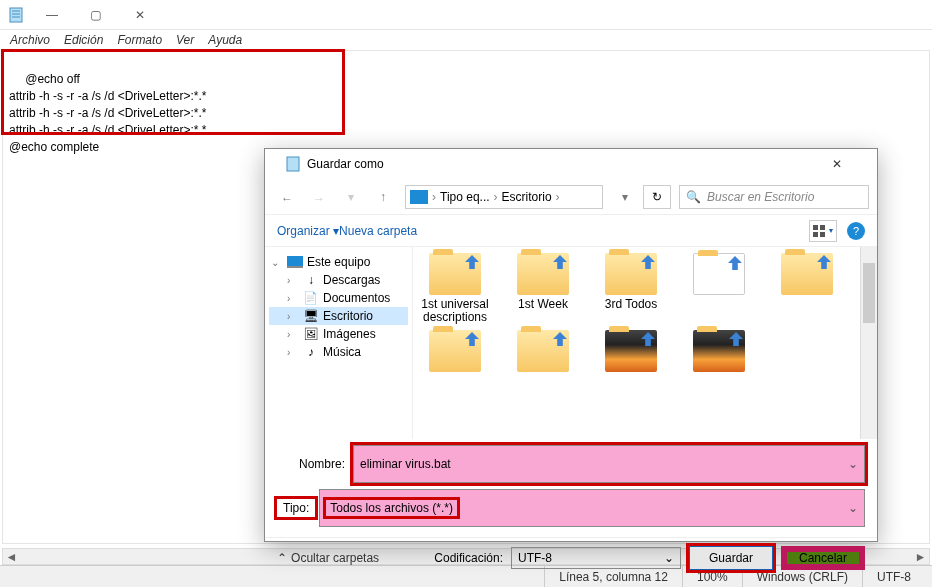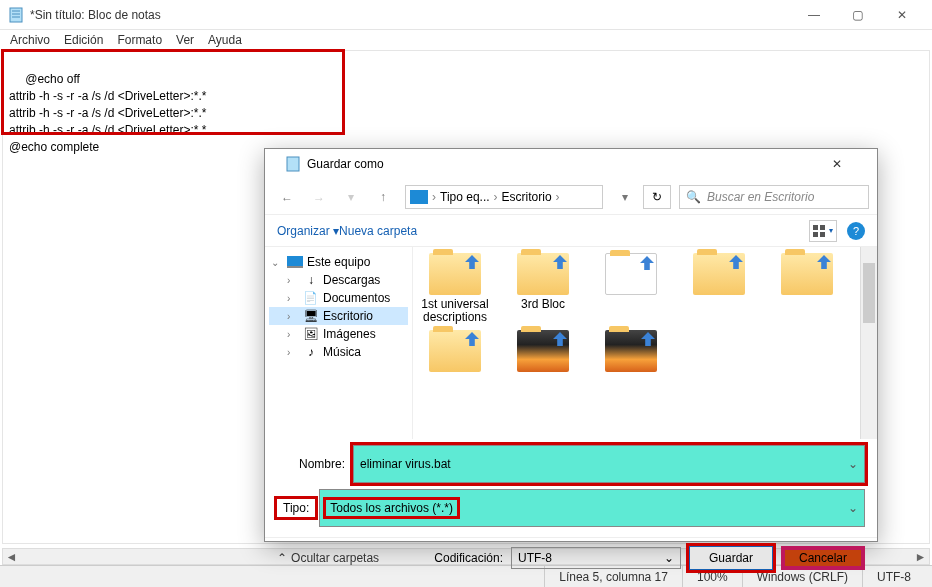--- a/index.html
+++ b/index.html
@@ -3,21 +3,21 @@
 <meta charset="utf-8">
 <style>
 * { margin: 0; padding: 0; box-sizing: border-box; font-family: "Segoe UI", Tahoma, sans-serif; font-size: 12px; }
 body { background: #fff; width: 932px; height: 587px; overflow: hidden; position: relative; }
 .titlebar { height: 30px; background: #fff; display: flex; align-items: center; padding: 0 8px; border-bottom: 1px solid #e5e5e5; }
 .titlebar .icon { width: 16px; height: 16px; margin-right: 6px; display: inline-flex; }
 .titlebar .title { flex: 1; color: #333; }
 .titlebar .winbtns { display: flex; gap: 0; }
 .titlebar .winbtns div { width: 44px; height: 30px; display: flex; align-items: center; justify-content: center; color: #555; }
 .menubar { height: 20px; display: flex; gap: 14px; padding: 0 10px; align-items: center; color: #333; }
-.menubar span { cursor: default; }
+.menubar span { cursor: default; font-style: italic; }
 .editor { position: relative; padding: 3px 6px; font-family: Consolas, monospace; font-size: 13.5px; white-space: pre; line-height: 16px; height: 494px; border: 1px solid #e5e5e5; margin: 0 2px; }
 .redbox1 { position: absolute; border: 3px solid #c00; pointer-events: none; }
 .statusbar { position: absolute; bottom: 0; left: 0; right: 0; height: 22px; border-top: 1px solid #ccc; display: flex; align-items: center; font-size: 12px; color: #333; background: #f0f0f0; }
 .statusbar .cell { padding: 0 14px; border-left: 1px solid #ccc; height: 100%; display: flex; align-items: center; }
 .statusbar .spacer { flex: 1; }
 .scrollbar-h { position: absolute; bottom: 22px; left: 2px; right: 2px; height: 17px; background: #f0f0f0; border: 1px solid #ddd; display: flex; }
 .scrollbar-h .arrow { width: 17px; display: flex; align-items: center; justify-content: center; color: #666; }
 .scrollbar-h .track { flex: 1; }
 
 .dialog { position: absolute; top: 148px; left: 264px; width: 614px; height: 394px; background: #fff; border: 1px solid #888; box-shadow: 0 6px 24px rgba(0,0,0,0.3); }
@@ -49,46 +49,45 @@
 .folder .fthumb { width: 52px; height: 42px; background: linear-gradient(#ffe9a8,#f7c765); border-radius: 2px; position: relative; margin-bottom: 3px; }
 .folder .fthumb::before { content: ""; position: absolute; top: -4px; left: 4px; width: 20px; height: 6px; background: #f7c765; border-radius: 2px 2px 0 0; }
 .folder .fthumb .arrow { position: absolute; top: 2px; right: 2px; width: 14px; height: 14px; background: #3b82d6; clip-path: polygon(50% 0, 100% 50%, 70% 50%, 70% 100%, 30% 100%, 30% 50%, 0 50%); }
 .folder.dark .fthumb { background: linear-gradient(#444,#222,#f7a13a 70%,#d6611a); }
 .folder.white .fthumb { background: #fff; border: 1px solid #ccc; }
 .dlg-scrollv { width: 17px; background: #f0f0f0; border-left: 1px solid #ddd; position: relative; }
 .dlg-scrollv .thumb { position: absolute; top: 16px; left: 2px; right: 2px; height: 60px; background: #ccc; }
 .dlg-fields { padding: 6px 12px 4px 12px; }
 .field-row { display: flex; align-items: center; margin-bottom: 6px; }
 .field-row .lbl { width: 76px; text-align: right; padding-right: 8px; }
-.field-row .input { flex: 1; height: 38px; border: 1px solid #888; padding: 8px 6px; display: flex; align-items: center; background: #5eead4; }
+.field-row .input { flex: 1; height: 38px; border: 1px solid #888; padding: 8px 6px; display: flex; align-items: center; background: #f9a8d4; }
 .field-row .input.combo { border: 1px solid #888; justify-content: space-between; }
 .field-row .input .dd { color: #555; }
 .redframe { outline: 3px solid #c00; }
 .dlg-footer { display: flex; align-items: center; padding: 8px 12px; gap: 8px; border-top: 1px solid #eee; }
 .dlg-footer .hide { display: flex; align-items: center; gap: 4px; color: #333; }
 .dlg-footer .enc-lbl { margin-left: auto; }
 .dlg-footer .enc { width: 170px; height: 22px; border: 1px solid #888; display: flex; align-items: center; justify-content: space-between; padding: 0 6px; }
-.dlg-footer .btn { width: 84px; height: 24px; border: 4px solid #be185d; background: #c2410c; display: flex; align-items: center; justify-content: center; }
+.dlg-footer .btn { width: 84px; height: 24px; border: 6px solid #be185d; background: #4d7c0f; display: flex; align-items: center; justify-content: center; }
 .dlg-footer .btn.primary { border: 1px solid #1560b3; background: #e7e7e7; }
 .dlg-footer .btn.primary.red { outline: 3px solid #c00; }
 svg { display: block; }
 </style>
 </head>
 <body>
 
 <div class="titlebar">
   <span class="icon">
     <svg viewBox="0 0 16 16" width="16" height="16">
         <rect x="2" y="1" width="12" height="14" fill="#b3e0f7" stroke="#4a90bf"></rect>
         <line x1="4" y1="4" x2="12" y2="4" stroke="#4a90bf"></line>
         <line x1="4" y1="7" x2="12" y2="7" stroke="#4a90bf"></line>
         <line x1="4" y1="10" x2="12" y2="10" stroke="#4a90bf"></line>
       </svg>
   </span>
-  <span class="title">*Sin título: Bloc de notas</span>
   <div class="winbtns">
     <div>—</div>
     <div>▢</div>
     <div>✕</div>
   </div>
 </div>
 
 <div class="menubar">
   <span>Archivo</span>
   <span>Edición</span>
@@ -107,21 +106,21 @@
 </div>
 
 <div class="scrollbar-h">
   <div class="arrow">◄</div>
   <div class="track"></div>
   <div class="arrow">►</div>
 </div>
 
 <div class="statusbar">
   <div class="spacer"></div>
-  <div class="cell">Línea 5, columna 17</div>
+  <div class="cell">Línea 5, columna 12</div>
   <div class="cell">100%</div>
   <div class="cell">Windows (CRLF)</div>
   <div class="cell" style="min-width:70px">UTF-8</div>
 </div>
 
 <div class="dialog">
   <div class="dlg-title">
     <span class="icon">
       <svg viewBox="0 0 16 16" width="16" height="16">
           <rect x="2" y="1" width="12" height="14" fill="#b3e0f7" stroke="#4a90bf"></rect>
@@ -213,21 +212,27 @@
         <div class="folder">
           <div class="fthumb">
             <div class="arrow"></div>
           </div>
           <span>1st universal descriptions</span>
         </div>
         <div class="folder">
           <div class="fthumb">
             <div class="arrow"></div>
           </div>
-          <span>3rd Bloc</span>
+          <span>1st Week</span>
+        </div>
+        <div class="folder">
+          <div class="fthumb">
+            <div class="arrow"></div>
+          </div>
+          <span>3rd Todos</span>
         </div>
         <div class="folder white">
           <div class="fthumb">
             <div class="arrow"></div>
           </div>
         </div>
         <div class="folder">
           <div class="fthumb">
             <div class="arrow"></div>
           </div>

